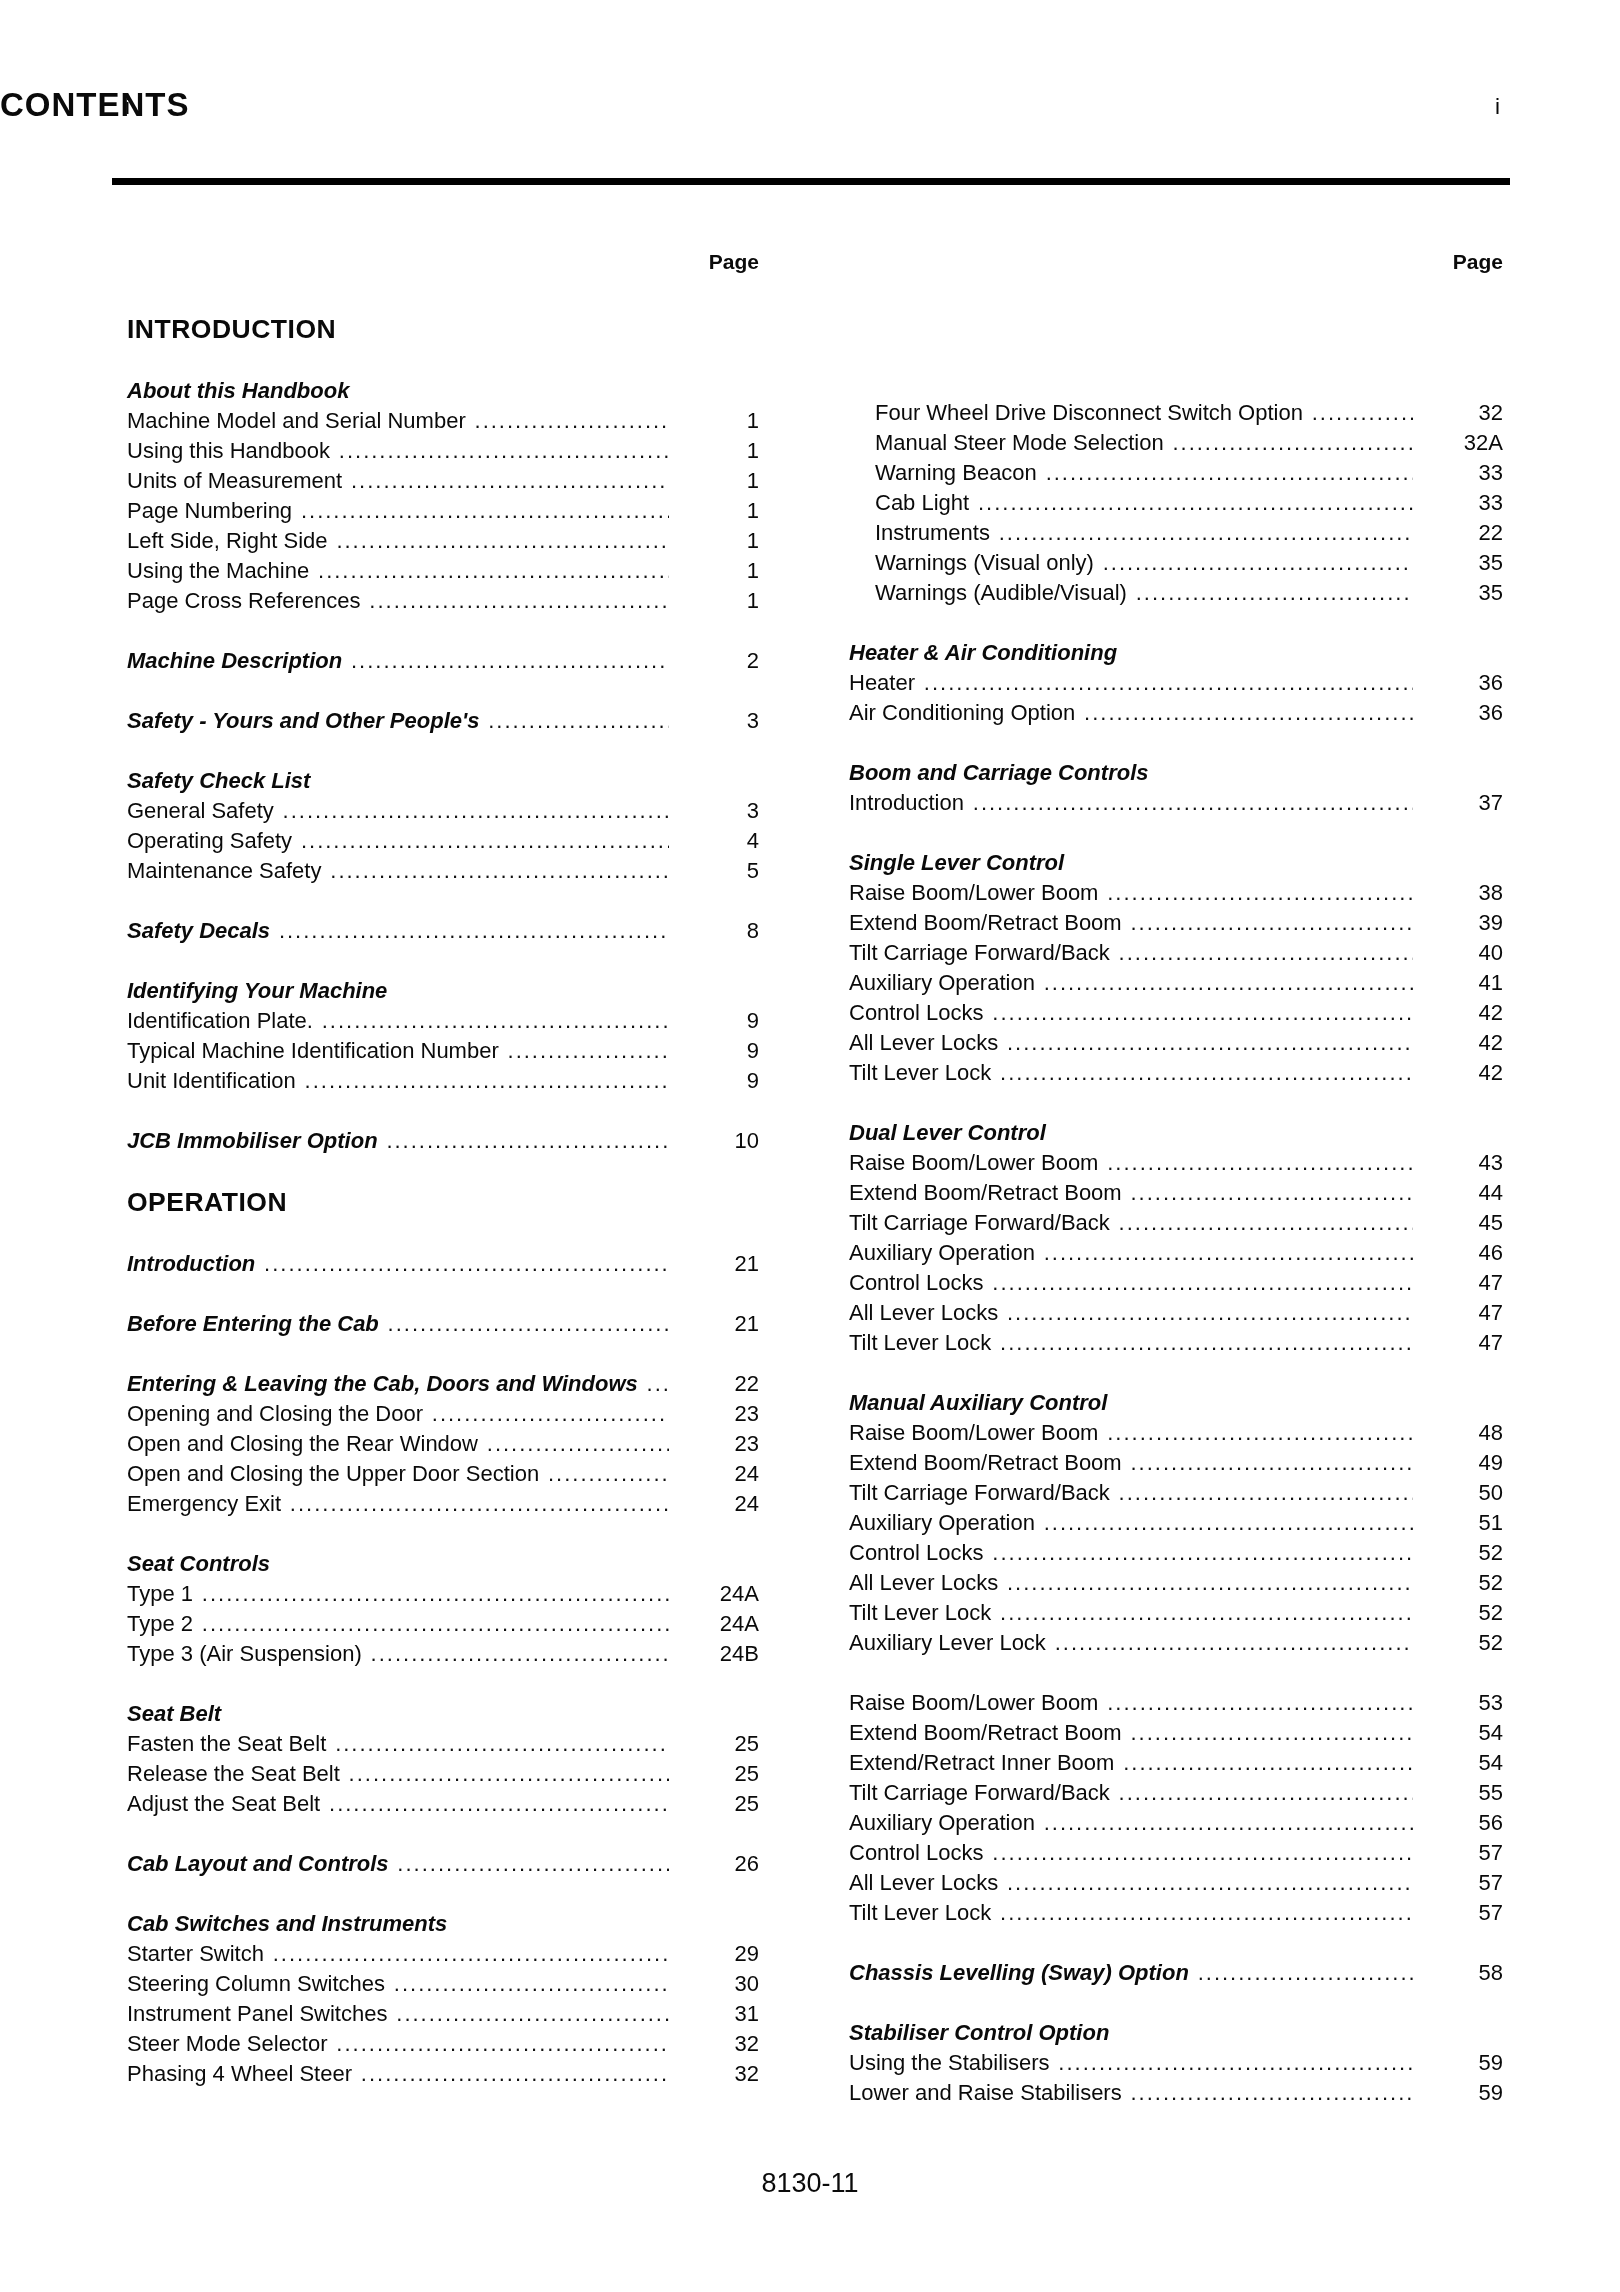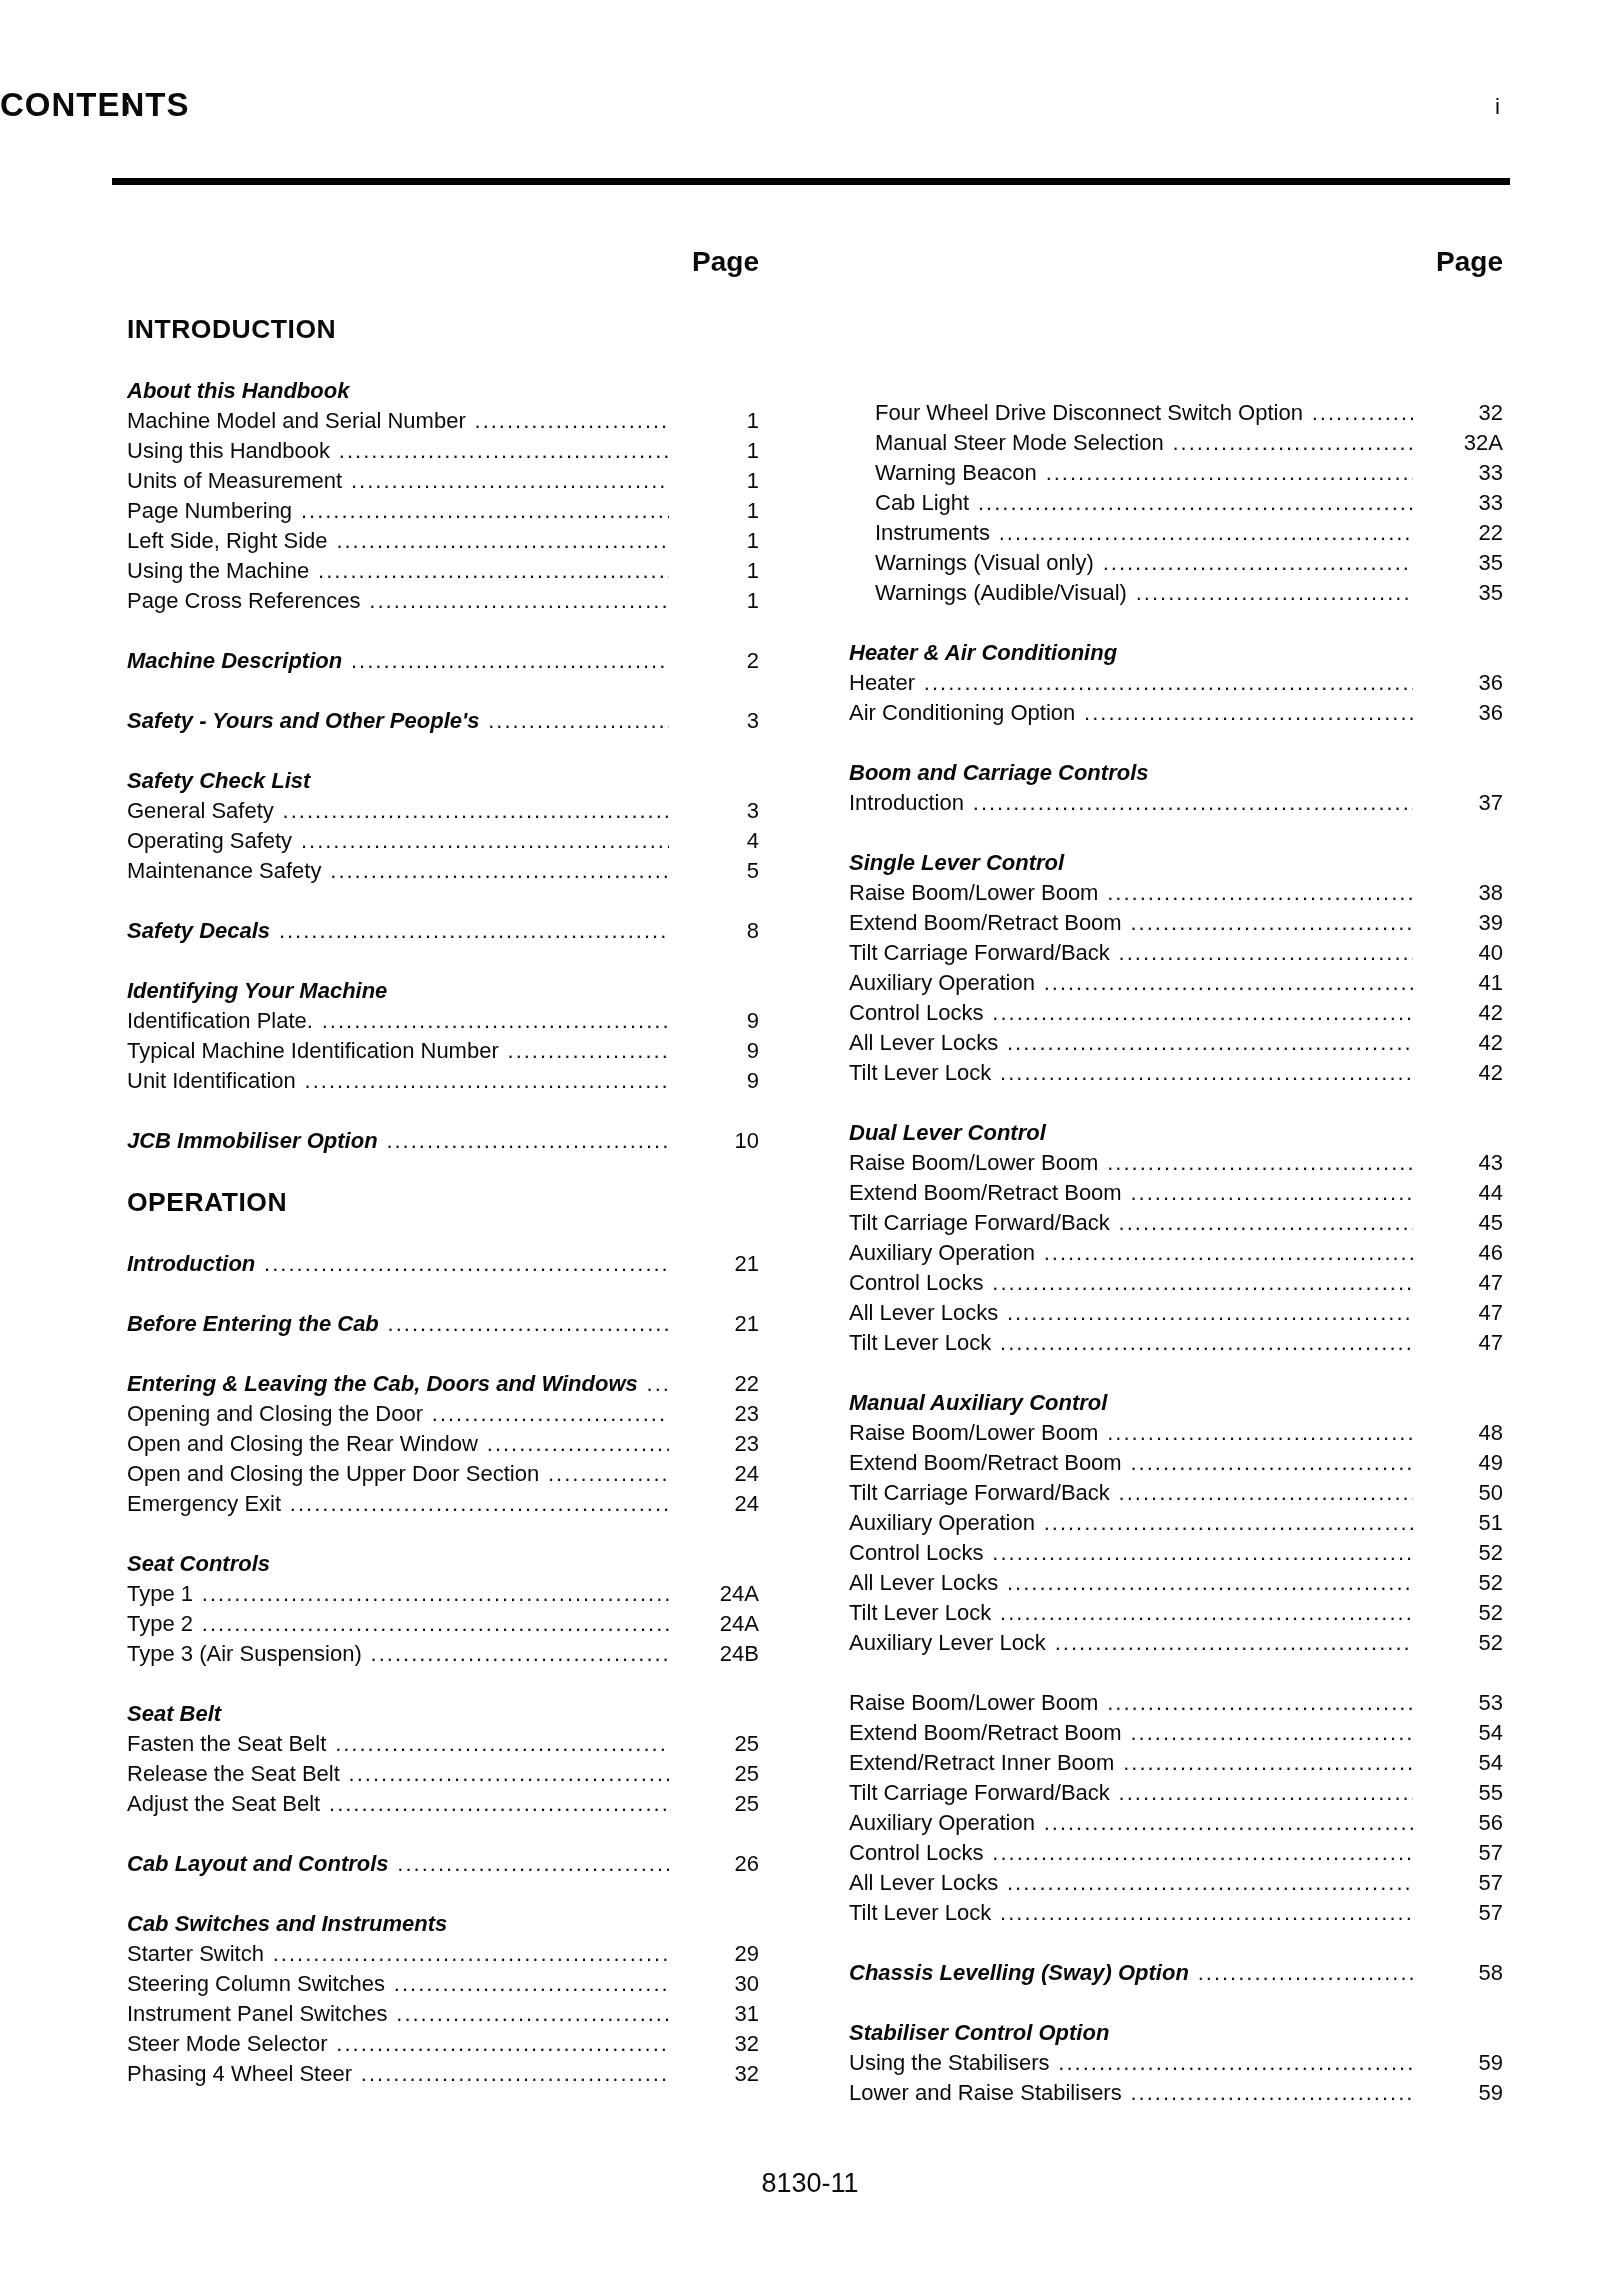--- a/index.html
+++ b/index.html
@@ -41,21 +41,21 @@
     position: absolute;
     top: 247px;
     left: 127px;
     display: flex;
     gap: 90px;
   }
   .col { display: block; }
   .col.left  { width: 632px; }
   .col.right { width: 654px; }
   .page-col-header {
-    font-size: 28px;
+    font-size: 21px;
     font-weight: 700;
     text-align: right;
     line-height: 29px;
     margin-bottom: 37px;
   }
   .toc-section {
     font-size: 26.5px;
     font-weight: 700;
     line-height: 33px;
     letter-spacing: 0.5px;

